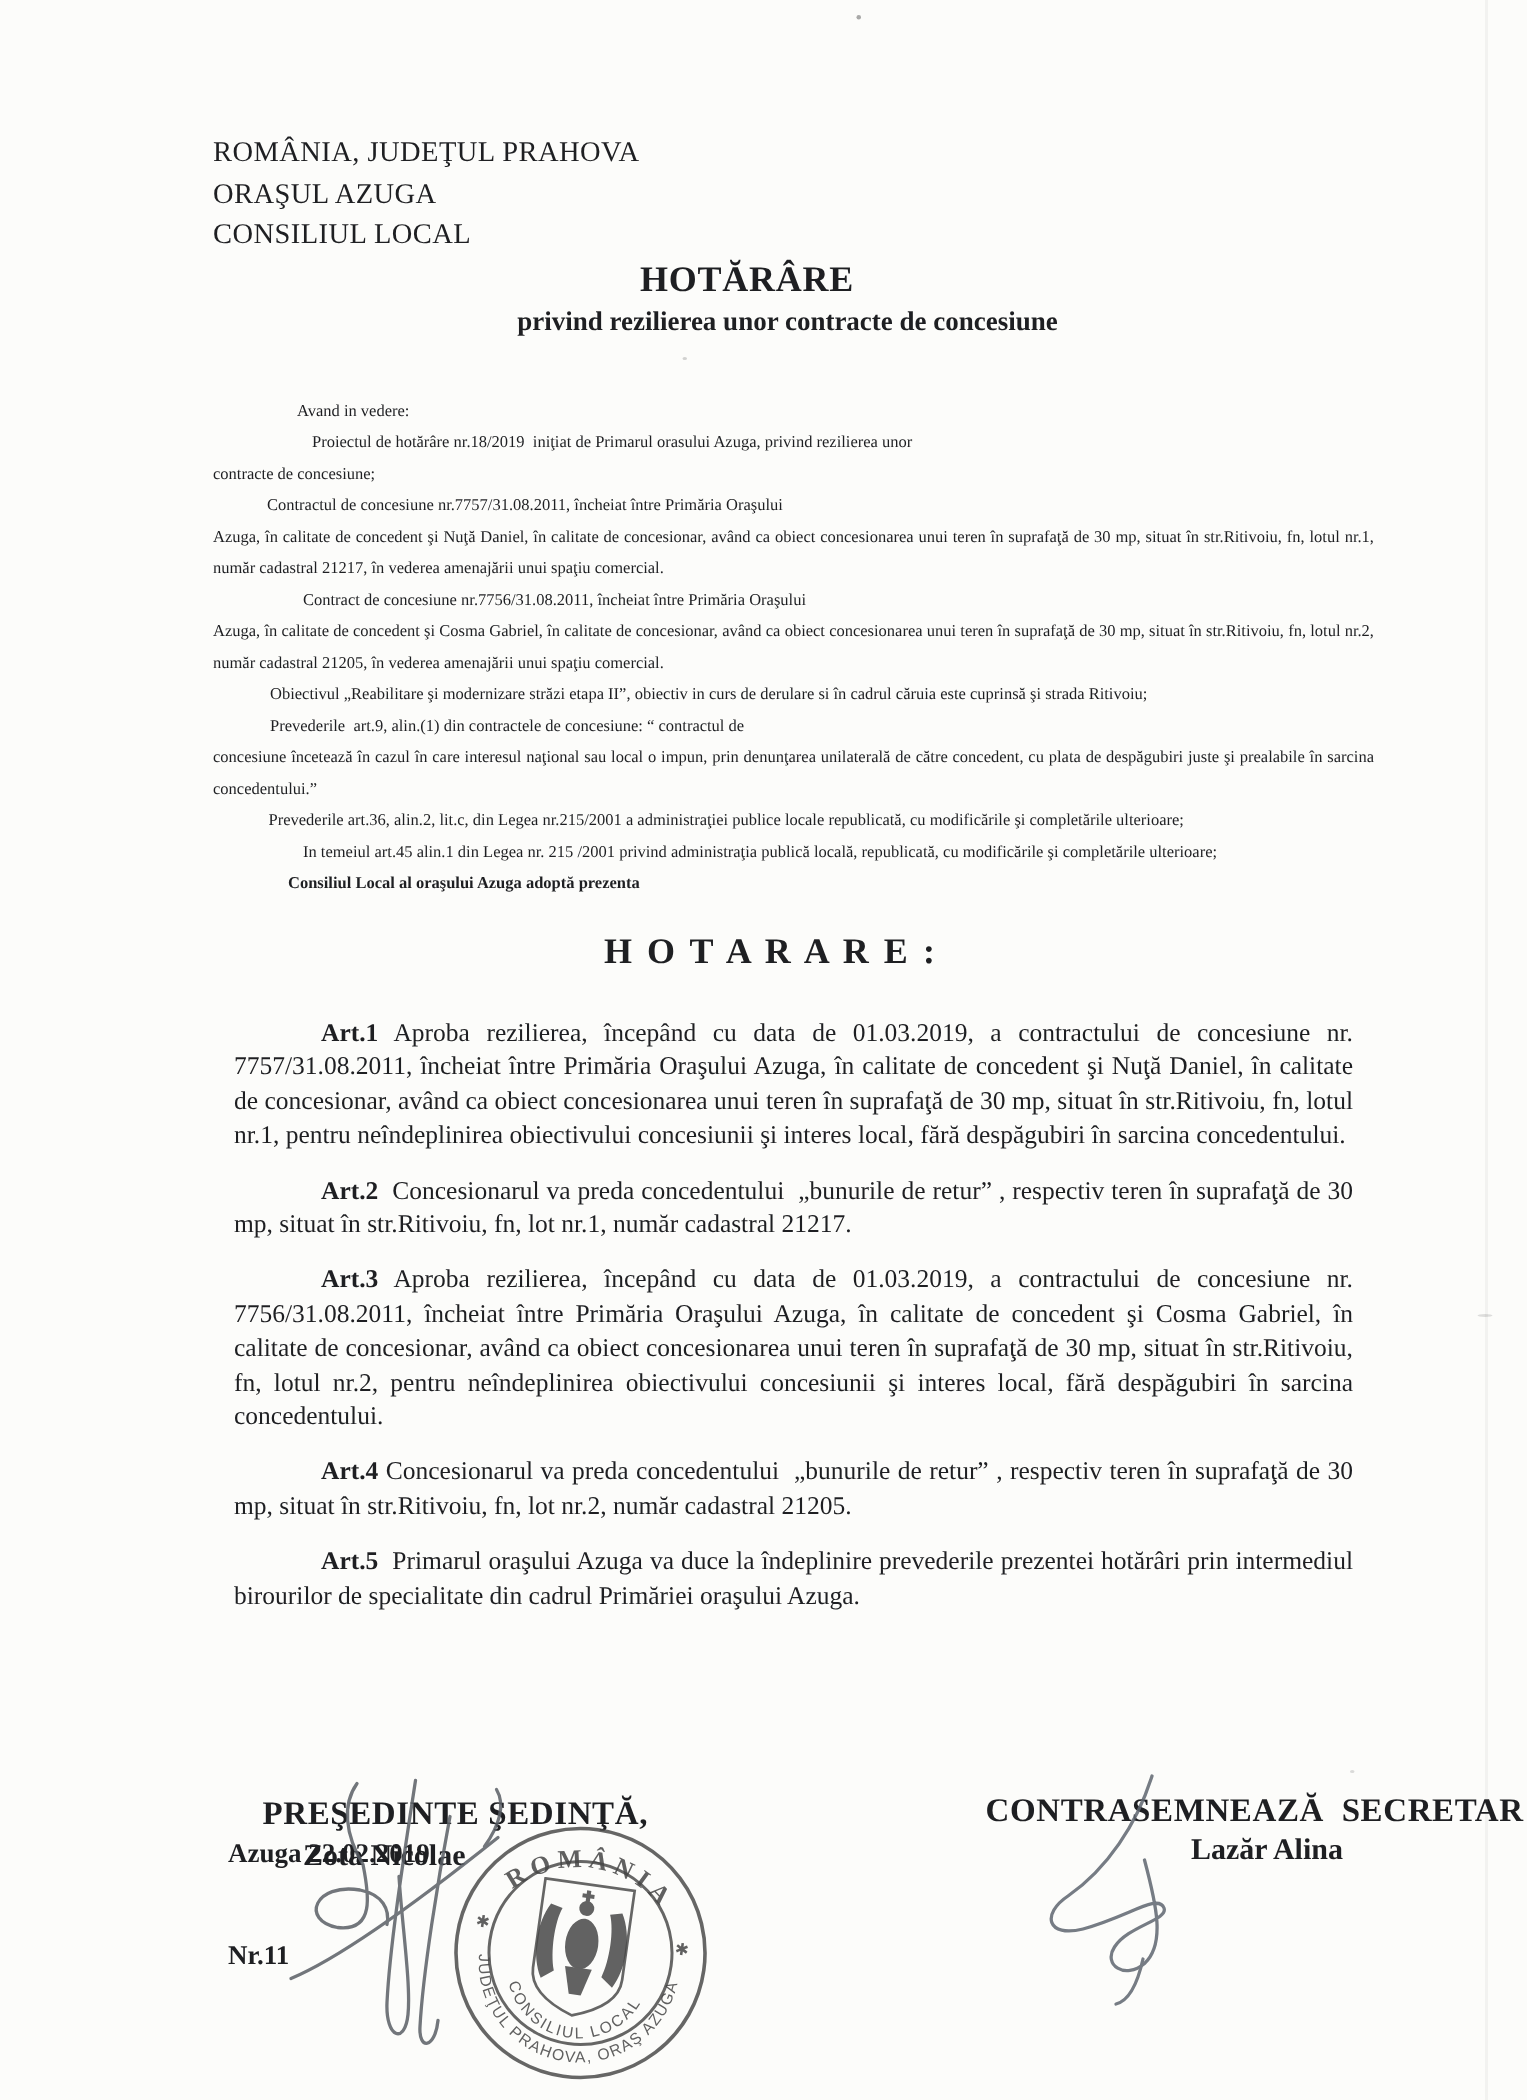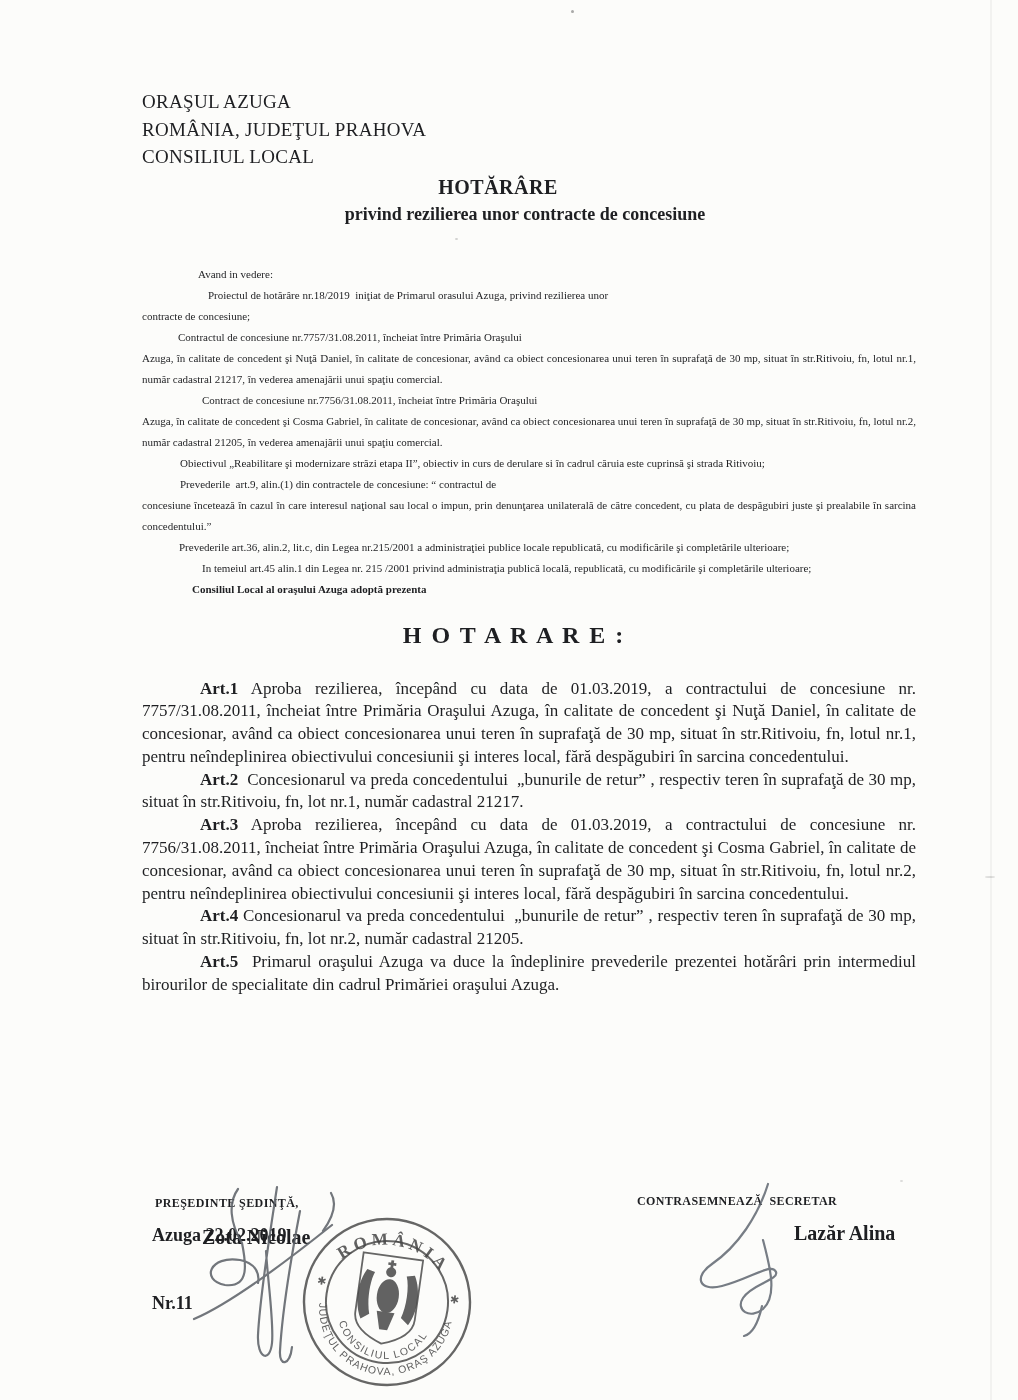--- a/index.html
+++ b/index.html
@@ -12,36 +12,36 @@
   
   .scan-edge{position:absolute;top:0;right:26px;width:2px;height:1400px;background:rgba(60,60,60,.05);}
   .speck{position:absolute;border-radius:50%;background:#555;}
   .speck.s1{left:571px;top:10px;width:3px;height:3px;opacity:.5;}
   .speck.s2{left:455px;top:238px;width:3px;height:2px;opacity:.25;}
   .speck.s3{left:985px;top:876px;width:10px;height:2px;opacity:.18;}
   .speck.s4{left:900px;top:1180px;width:3px;height:2px;opacity:.2;}
 
   .content{position:absolute;left:142px;top:88px;width:774px;}
   .hdr p{margin:0;font-size:19px;line-height:27.5px;letter-spacing:.3px;}
-  .doc-title{margin:3px 62px 0 0;text-align:center;font-weight:bold;font-size:20px;line-height:26px;letter-spacing:.5px;}
+  .doc-title{margin:3px 62px 0 0;text-align:center;font-weight:bold;font-size:24px;line-height:26px;letter-spacing:.5px;}
   .doc-subtitle{margin:2px 8px 38px 0;text-align:center;font-weight:bold;font-size:18px;line-height:24px;}
 
   .preamble p{margin:0;font-size:11px;line-height:21px;text-align:justify;white-space:pre-wrap;}
   .preamble p.bold{font-weight:bold;}
   .ind-36{text-indent:36px;} .ind-37{text-indent:37px;} .ind-38{text-indent:38px;}
   .ind-50{text-indent:50px;} .ind-56{text-indent:56px;}
   .ind-60{text-indent:60px;} .ind-66{text-indent:66px;} .ind-80{text-indent:80px;}
 
   .decision-heading{margin:22px 30px 30px 0;text-align:center;font-weight:bold;font-size:24px;letter-spacing:2px;line-height:26px;}
 
-  .articles p{margin:0;font-size:17px;line-height:22.8px;text-align:justify;white-space:pre-wrap;text-indent:58px;}
+  .articles p{margin:14px;font-size:17px;line-height:22.8px;text-align:justify;white-space:pre-wrap;text-indent:58px;}
   .articles b{font-weight:bold;}
 
   .sig-role,.sig-name,.issued-line{position:absolute;font-weight:bold;white-space:pre;}
-  .sig-role{font-size:12px;letter-spacing:.4px;}
+  .sig-role{font-size:22px;letter-spacing:.4px;margin-left:20px;}
   .sig-name{font-size:20px;}
   .president-role{left:155px;top:1196px;}
   .president-name{left:202px;top:1226px;}
   .secretary-role{left:637px;top:1194px;}
   .secretary-name{left:770px;top:1222px;margin-left:24px;}
   .issued-line{font-size:18px;}
   .issued-date{left:152px;top:1225px;}
   .issued-number{left:152px;top:1293px;}
 
   .sig-svg,.stamp-svg{position:absolute;}
@@ -53,22 +53,22 @@
 <body>
 
 <div class="scan-edge"></div>
 <div class="speck s1"></div>
 <div class="speck s2"></div>
 <div class="speck s3"></div>
 <div class="speck s4"></div>
 
 <div class="content">
   <div class="hdr">
+    <p>ROMÂNIA, JUDEŢUL PRAHOVA</p>
     <p>ORAŞUL AZUGA</p>
-    <p>ROMÂNIA, JUDEŢUL PRAHOVA</p>
     <p>CONSILIUL LOCAL</p>
   </div>
 
   <div class="doc-title">HOTĂRÂRE</div>
   <div class="doc-subtitle">privind rezilierea unor contracte de concesiune</div>
 
   <div class="preamble">
     <p class="ind-56">Avand in vedere:</p>
     <p class="ind-66">Proiectul de hotărâre nr.18/2019  iniţiat de Primarul orasului Azuga, privind rezilierea unor
 contracte de concesiune;</p>

